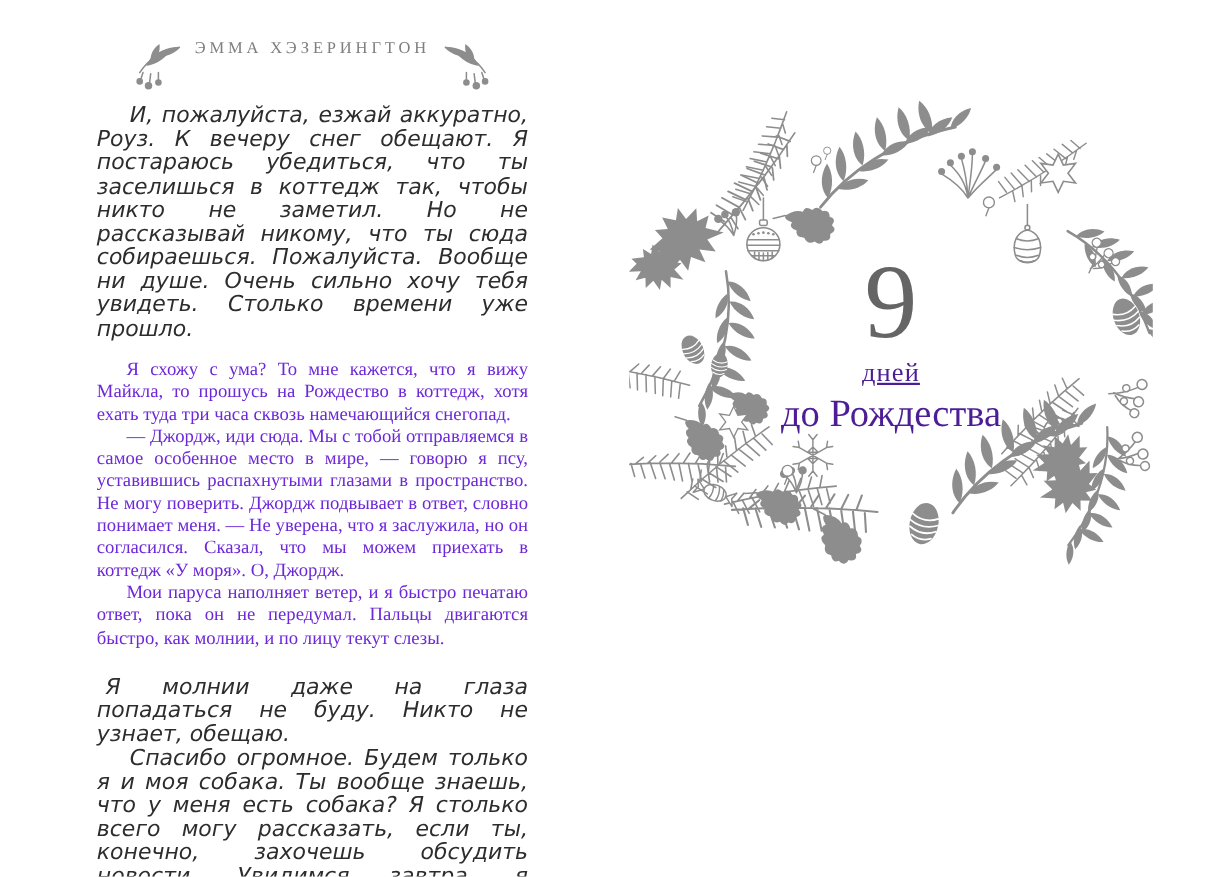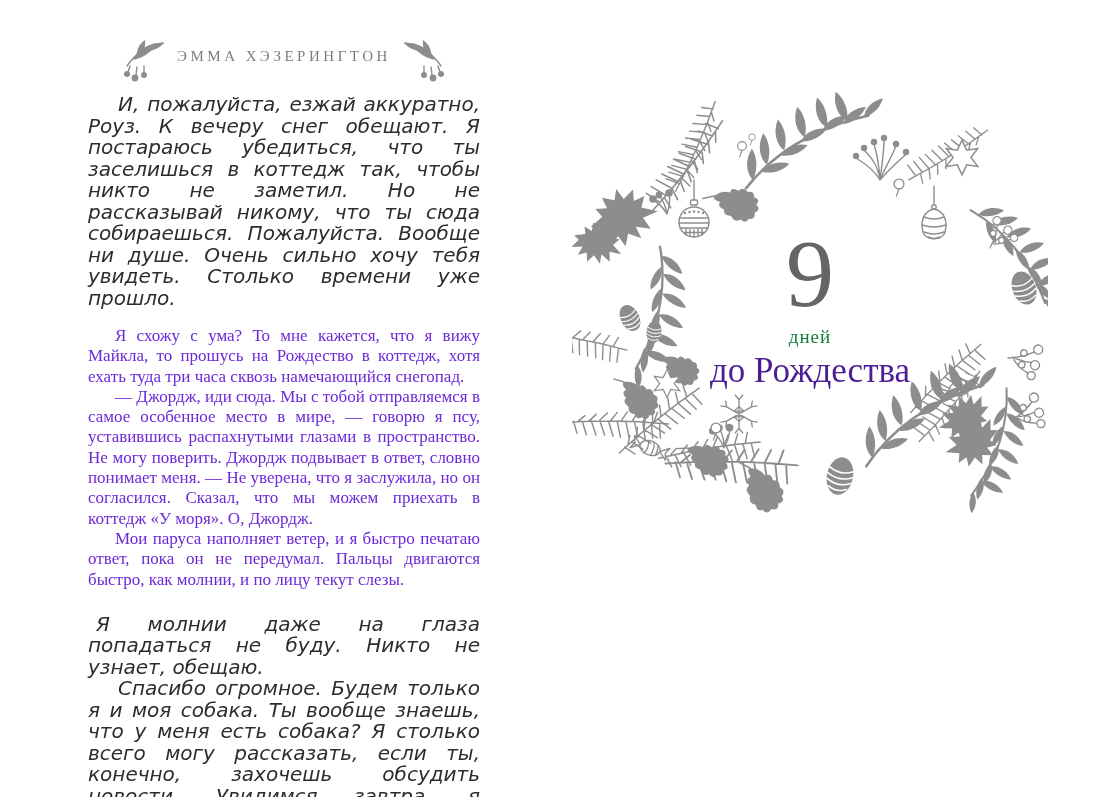--- a/index.html
+++ b/index.html
@@ -1,37 +1,37 @@
 <!DOCTYPE html>
 <html><head>
 <meta charset="utf-8">
 <style>
   html,body{margin:0;padding:0;background:#ffffff;}
   .spread{position:relative;width:1100px;height:797px;background:#fff;overflow:hidden;
           font-family:"Liberation Serif",serif;}
   
   .left-page{position:absolute;left:88px;top:36px;width:392px;}
   .book-header{display:flex;justify-content:center;align-items:flex-start;gap:8px;height:52px;}
-  .author{font-size:15px;letter-spacing:3.5px;color:#7e7e7e;margin-top:12px;white-space:nowrap;}
+  .author{font-size:15px;letter-spacing:3.5px;color:#7e7e7e;margin-top:0;white-space:nowrap;}
   .hdr-orn{width:46px;height:48px;flex:0 0 auto;}
   .text-col{margin-top:6px;}
   .text-col p{margin:0;text-align:justify;}
   p.hand{font-family:"DejaVu Sans",sans-serif;font-style:italic;font-size:20px;
          line-height:21.5px;color:#2d2d2d;text-indent:30px;}
   p.serif{font-size:17px;line-height:20.3px;color:#6d28d9;text-indent:27px;}
   .mt-lg{margin-top:17px !important;}
   .mt-xl{margin-top:24px !important;}
   .ind-sm{text-indent:8px !important;}
   
   .wreath{position:absolute;left:572px;top:90px;width:476px;height:465px;}
   .countdown{position:absolute;left:575px;top:232px;width:470px;text-align:center;z-index:2;}
   .count-number{font-family:"Liberation Serif",serif;font-size:96px;line-height:84px;
                 color:#656565;font-weight:500;}
-  .count-unit{font-family:"Liberation Serif",serif;font-size:19px;color:#15803d;
-              margin-top:10px;letter-spacing:1px;}
+  .count-unit{font-family:"Liberation Serif",serif;font-size:24px;color:#4c1d95;
+              margin-top:10px;letter-spacing:1px;text-decoration:underline;}
   .count-suffix{font-family:"Liberation Serif",serif;font-size:35px;color:#4c1d95;margin-top:3px;}
   
   .s{stroke:#8d8d8d;fill:none;stroke-width:1.4;stroke-linecap:round;stroke-linejoin:round;}
   .s2{stroke:#8d8d8d;fill:none;stroke-width:2.2;stroke-linecap:round;}
   .f{fill:#8d8d8d;stroke:none;}
   .fw{fill:#ffffff;stroke:#8d8d8d;stroke-width:1.4;}
   .wl{stroke:#ffffff;fill:none;stroke-width:1.6;stroke-linecap:round;}
 </style>
 </head>
 <body>

